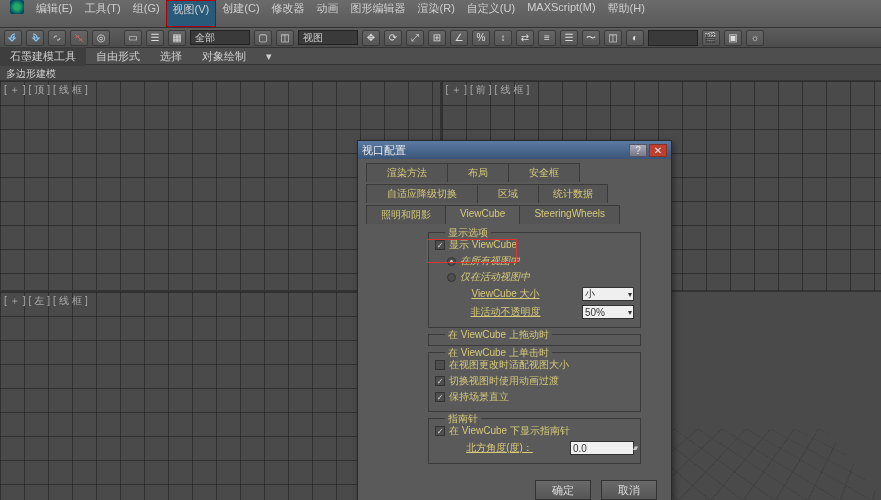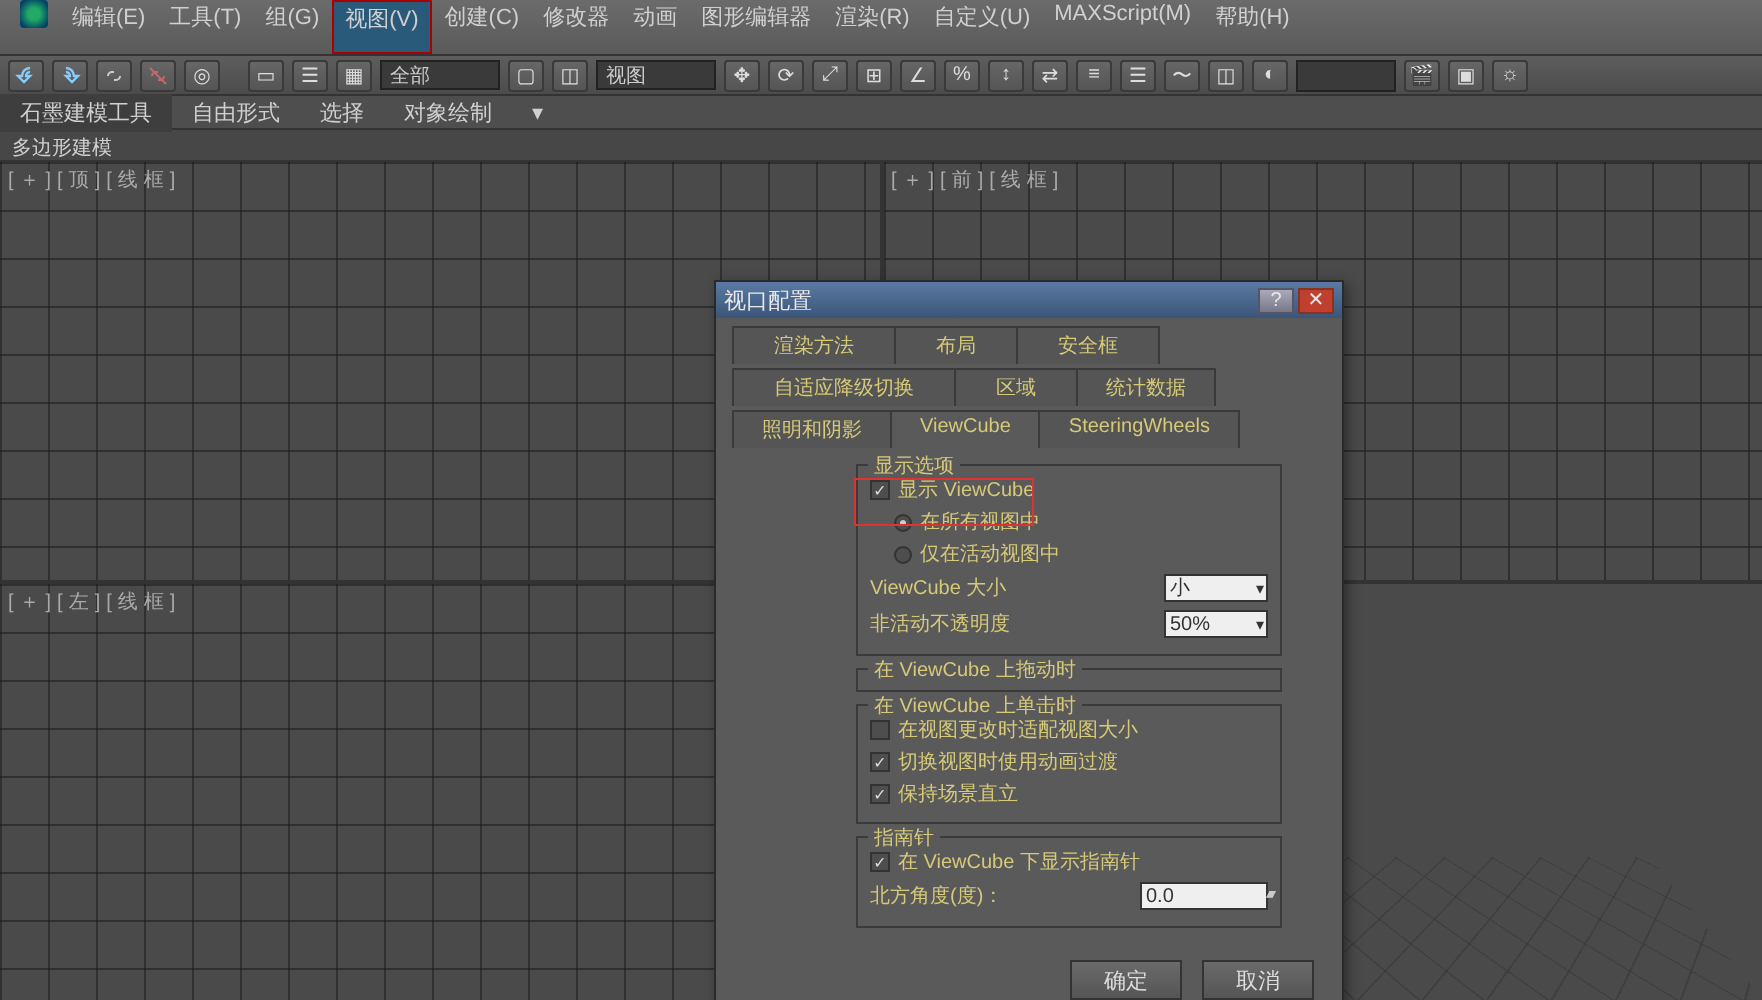--- a/index.html
+++ b/index.html
@@ -53,30 +53,30 @@
   .dialog .titlebar .spacer { flex:1; }
   .winbtn { width: 18px; height: 13px; margin-left: 2px; display:flex; align-items:center; justify-content:center; font-size:10px; }
   .winbtn.close { background: #c04030; border:1px solid #832; }
   .winbtn.help { background: linear-gradient(#aab,#778); border:1px solid #556; }
   .dtabs { display:flex; flex-wrap:wrap; padding: 4px 8px 0; gap:0; }
   .dtab { border:1px solid #3a3a3a; border-bottom:none; padding: 2px 20px; font-size:10px; background:#555; margin-right:-1px; margin-bottom:2px; color:#d6c978; }
   .dtab.active { background:#5a5a5a; color:#d6c978; }
   .dtab.row2 { padding: 2px 14px; }
   .dbody { padding: 6px 30px 0 70px; }
   .groupbox { border:1px solid #3a3a3a; padding: 4px 6px 6px; margin-bottom: 6px; position:relative; }
-  .groupbox > .legend { position:absolute; top:-7px; left:5px; background:#5a5a5a; padding:0 3px; font-size:10px; color:#d6c978; }
+  .groupbox > .legend { position:absolute; top:-7px; left:16px; background:#5a5a5a; padding:0 3px; font-size:10px; color:#d6c978; }
   .chk { display:flex; align-items:center; gap:4px; font-size:10px; padding:1px 0; color:#d6c978; }
   .chk .box { width:10px; height:10px; border:1px solid #333; background:#4e4e4e; display:inline-flex; align-items:center; justify-content:center; font-size:8px; color:#ddd; }
   .chk .box.on::after { content:"✓"; }
-  .radio { display:flex; align-items:center; gap:4px; font-size:10px; padding:1px 0 1px 12px; color:#d6c978; }
+  .radio { display:flex; align-items:center; gap:4px; font-size:10px; padding:1px 0 1px 12px; color:#d6c978;font-style:italic; }
   .radio .dot { width:9px; height:9px; border:1px solid #333; background:#4e4e4e; border-radius:50%; display:inline-block; position:relative; }
   .radio .dot.on::after { content:""; position:absolute; inset:2px; background:#ccc; border-radius:50%; }
   .redbox { position:absolute; border:1px solid #d33; pointer-events:none; }
   .frow { display:flex; align-items:center; gap:6px; padding:2px 0; font-size:10px; color:#d6c978; }
-  .frow .lbl { flex:1; text-align:left; }
+  .frow .lbl { flex:1; text-align:center;text-decoration:underline; }
   .dd { width:52px; height:14px; background:#efefef; color:#333; border:1px solid #333; display:flex; align-items:center; padding:0 2px; font-size:10px; position:relative; }
   .dd::after { content:"▾"; position:absolute; right:1px; font-size:8px; color:#333; }
   .spin { width:64px; height:14px; background:#efefef; color:#333; border:1px solid #333; display:flex; align-items:center; padding:0 2px; font-size:10px; position:relative;}
   .spin::after { content:"▴▾"; position:absolute; right:-10px; width:10px; font-size:7px; line-height:6px; color:#ccc; letter-spacing:-2px;}
   .btnrow { display:flex; justify-content:flex-end; gap:10px; padding:10px 14px 12px; }
   .dbtn { width:56px; height:20px; background:linear-gradient(#6a6a6a,#555); border:1px solid #333; color:#ddd; font-size:11px; display:flex; align-items:center; justify-content:center; }
 </style>
 </head>
 <body>
 

